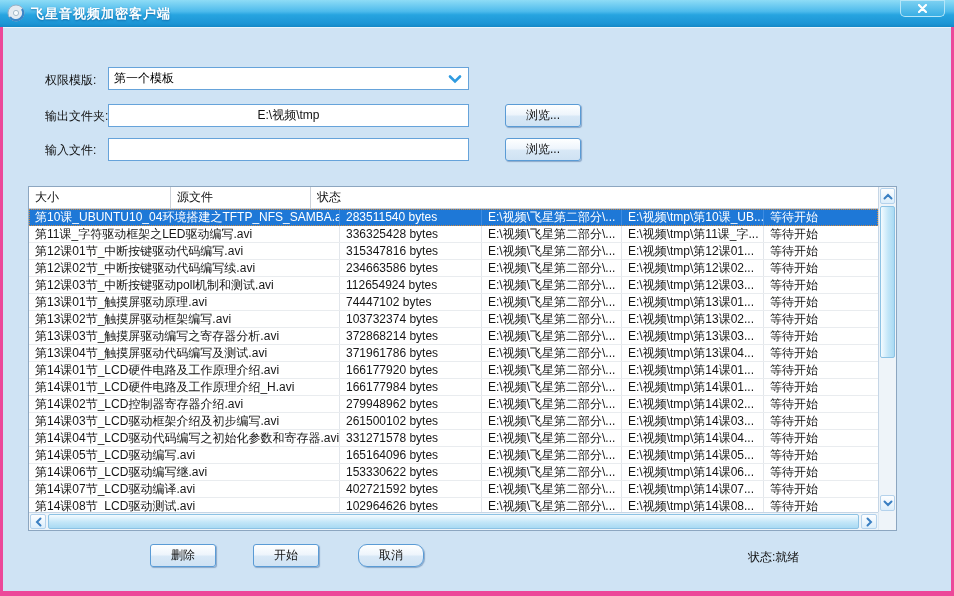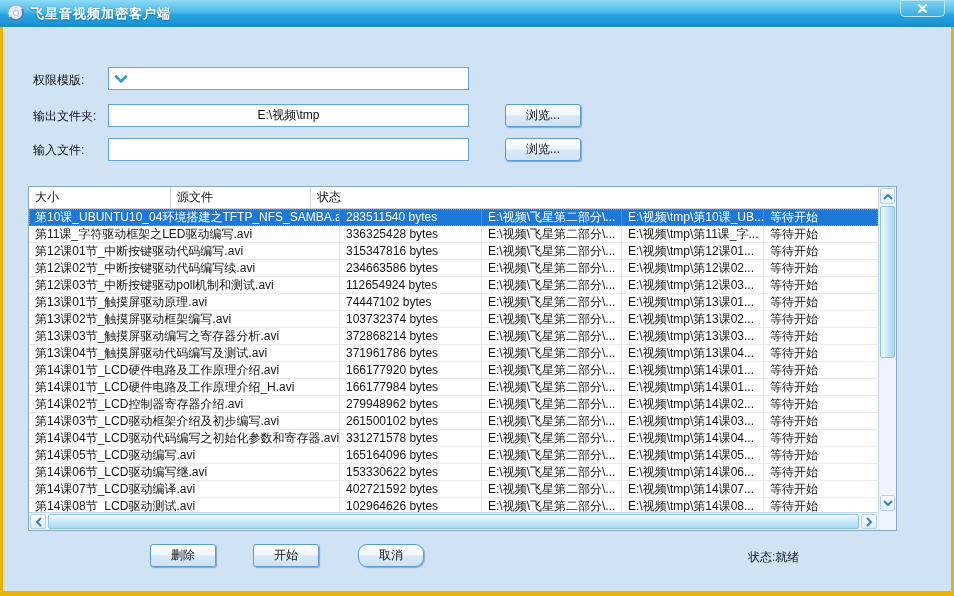--- a/index.html
+++ b/index.html
@@ -1,19 +1,19 @@
 <!DOCTYPE html>
 <html><head>
 <meta charset="utf-8">
 <style>
   html,body{margin:0;padding:0;background:#e8eef4;}
   *{box-sizing:border-box;}
   .window{
     position:relative;width:954px;height:596px;
-    background:#eab308;
+    background:#ec4899;
     font-family:"Liberation Sans","DejaVu Sans",sans-serif;
     overflow:hidden;
   }
   .client{
     position:absolute;left:3px;top:27px;right:3px;bottom:5px;
     background:#cfe3f4;border-top:1px solid #eaf5fc;
   }
   
   .titlebar{
     position:absolute;top:0;left:0;right:0;height:27px;
@@ -25,21 +25,21 @@
     text-shadow:0 1px 2px rgba(0,70,130,.55);letter-spacing:1px;white-space:nowrap;
   }
   .close-btn{
     position:absolute;top:0;right:9px;width:45px;height:17px;
     background:linear-gradient(#7fd2f2,#3aafe5);
     border:1px solid #b5e6f9;border-top:none;border-radius:0 0 5px 5px;
     display:flex;align-items:center;justify-content:center;cursor:pointer;
     box-shadow:inset 0 1px 0 rgba(255,255,255,.45);
   }
   
-  .flabel{position:absolute;font-size:12px;color:#101010;white-space:nowrap;}
+  .flabel{position:absolute;font-size:12px;color:#101010;white-space:nowrap;margin-left:12px;}
   .combo{
     position:absolute;left:108px;top:67px;width:361px;height:23px;
     background:#fff;border:1px solid #66a3da;
     display:flex;align-items:center;padding:0 5px;font-size:12px;cursor:default;
   }
   .combo .combo-text{flex:1;white-space:nowrap;overflow:hidden;}
   .combo .chev{width:14px;height:10px;margin-right:1px;}
   .tinput{
     position:absolute;left:108px;width:361px;height:23px;
     background:#fff;border:1px solid #66a3da;font-size:12px;padding:0 5px;
@@ -121,20 +121,21 @@
     <span class="title">飞星音视频加密客户端</span>
     <div class="close-btn">
       <svg width="9" height="9" viewBox="0 0 9 9">
         <path d="M1 1 L8 8 M8 1 L1 8" stroke="#ffffff" stroke-width="2.2" stroke-linecap="round"></path>
       </svg>
     </div>
   </div>
 
   <span class="flabel" style="left:33px;top:72px;">权限模版:</span>
   <div class="combo">
+    <span class="combo-text">第一个模板</span>
     <svg class="chev" viewBox="0 0 14 10">
       <path d="M2 2.5 L7 7.5 L12 2.5" fill="none" stroke="#2f9be0" stroke-width="2.6" stroke-linecap="round"></path>
     </svg>
   </div>
 
   <span class="flabel" style="left:33px;top:108px;">输出文件夹:</span>
   <input class="tinput" style="top: 104px; text-align: center;" value="E:\视频\tmp">
   <div class="btn browse1">浏览...</div>
 
   <span class="flabel" style="left:33px;top:142px;">输入文件:</span>

